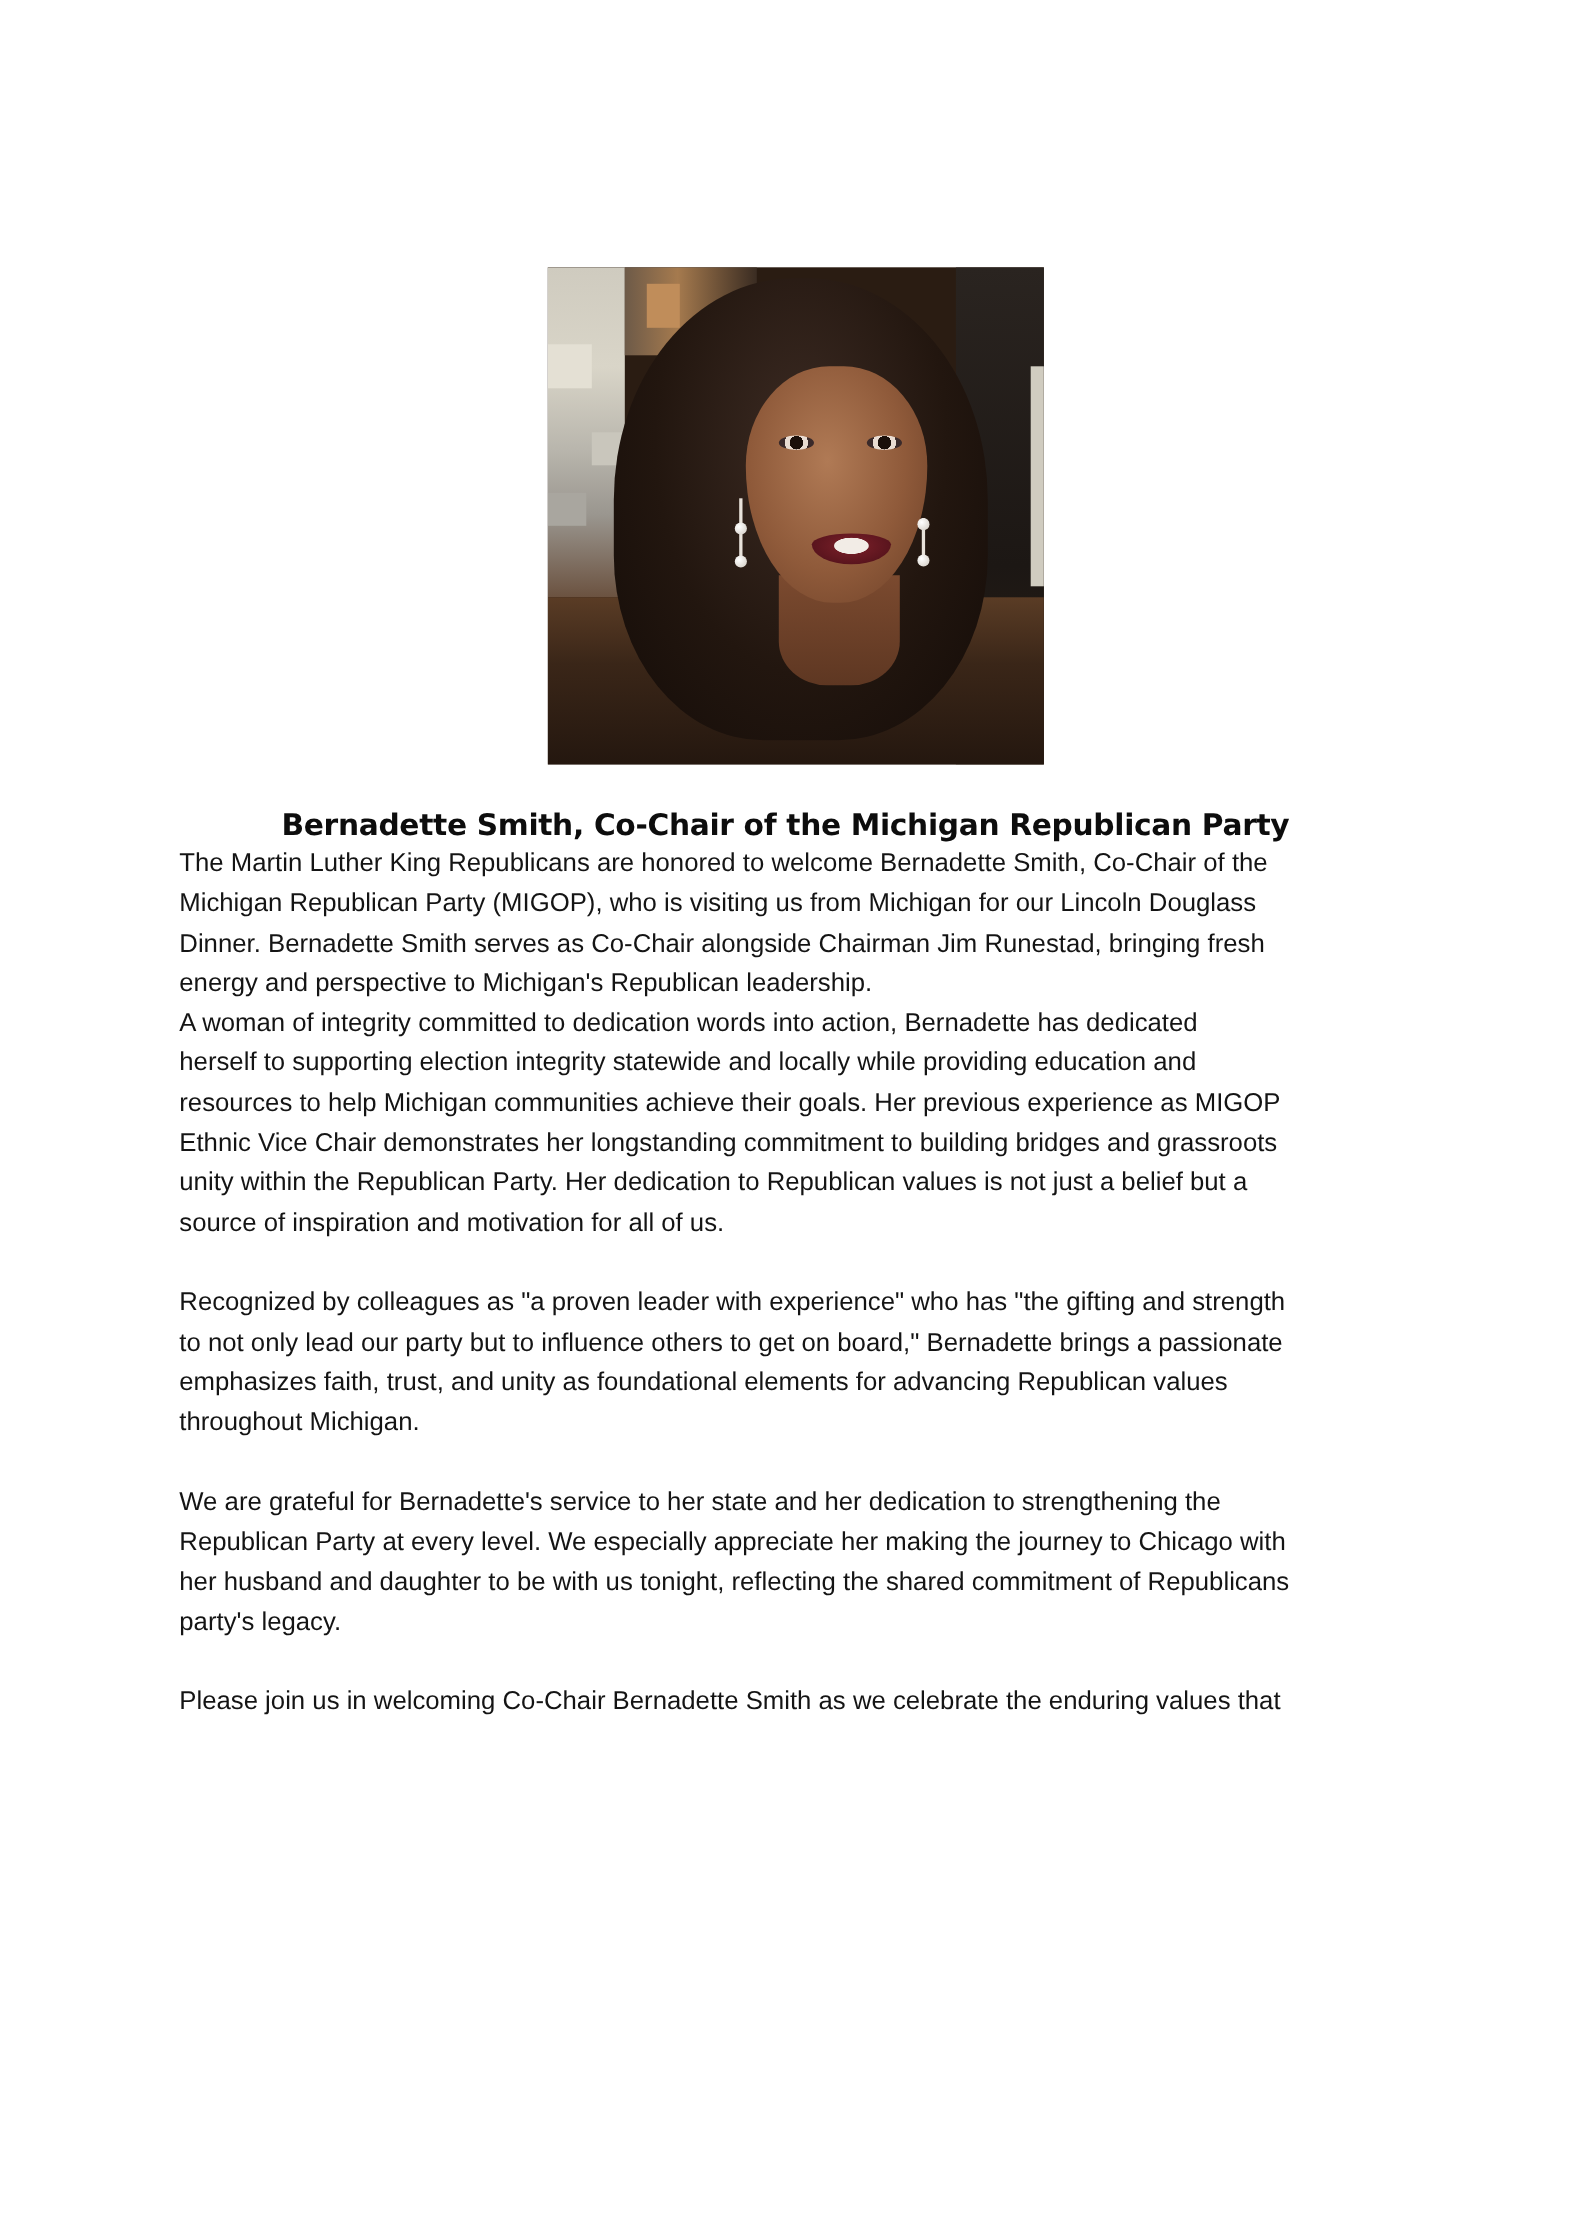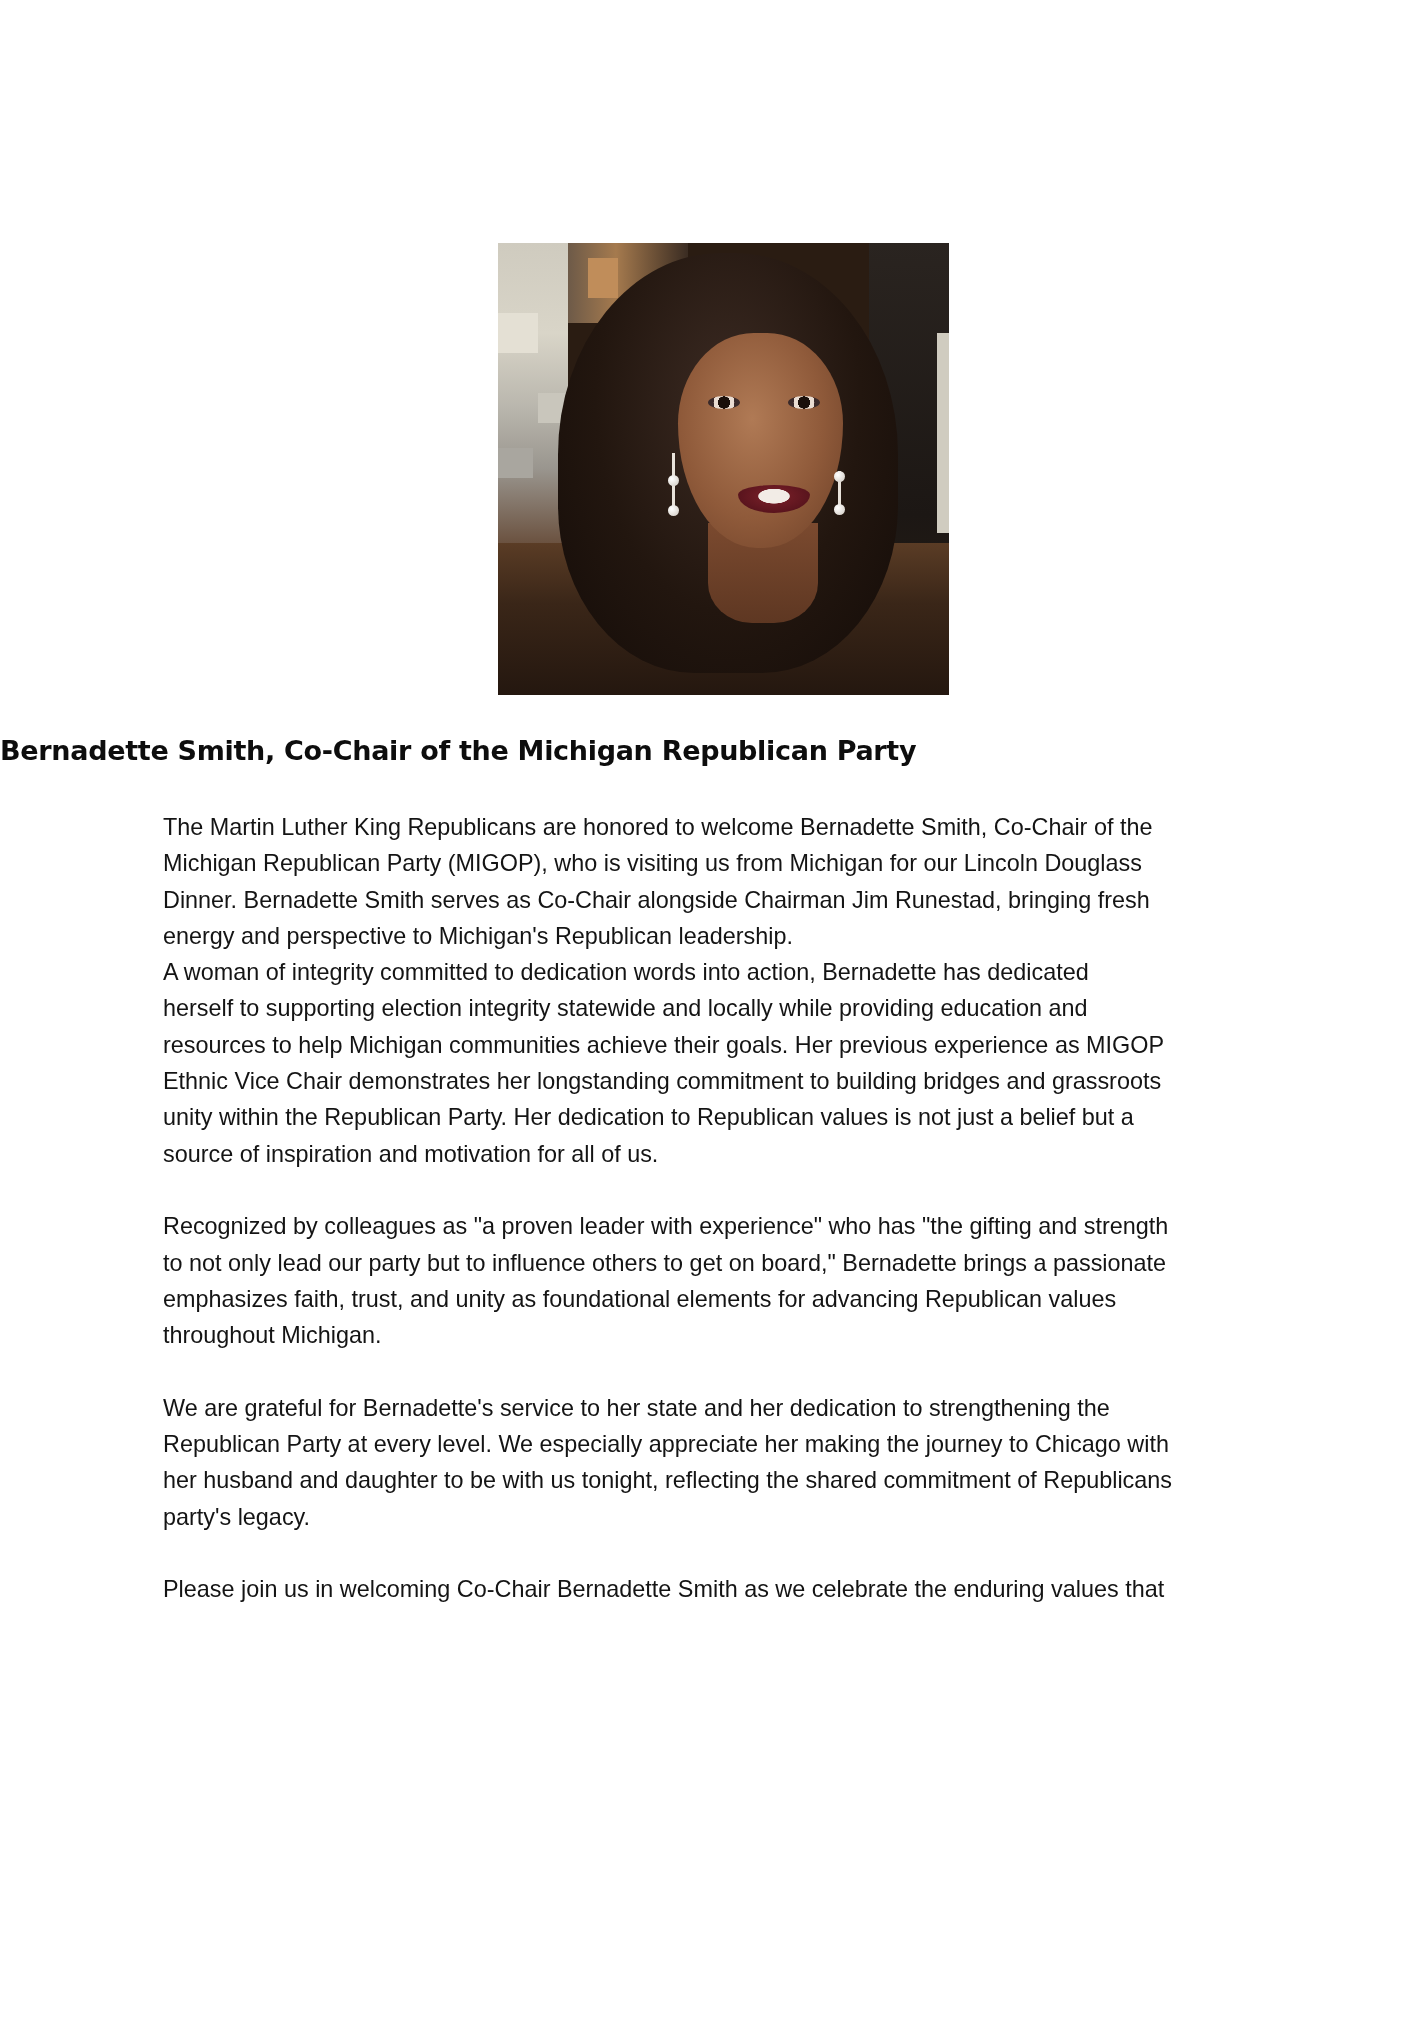--- a/index.html
+++ b/index.html
@@ -93,32 +93,33 @@
     .portrait .earring.l { left: 174px; top: 210px; }
     .portrait .earring.r { left: 340px; top: 228px; height: 40px; }
     .portrait .earring.r::before { top: 0px; }
     .portrait .earring.r::after { top: 33px; }
 
     .title {
       position: absolute;
       left: 0;
       width: 1428px;
       top: 733px;
+      text-align: center;
       font-family: "DejaVu Sans", "Liberation Sans", sans-serif;
       font-weight: bold;
       font-size: 27px;
       letter-spacing: -0.3px;
       color: #0d0d0d;
       line-height: 36px;
       margin: 0;
     }
     .body-text {
       position: absolute;
       left: 163px;
-      top: 809px;
+      top: 766px;
       width: 1130px;
       font-family: "Liberation Sans", "DejaVu Sans", sans-serif;
       font-size: 23.4px;
       line-height: 36.3px;
       color: #141414;
     }
     .body-text p {
       margin: 0 0 36.3px 0;
       white-space: normal;
     }

